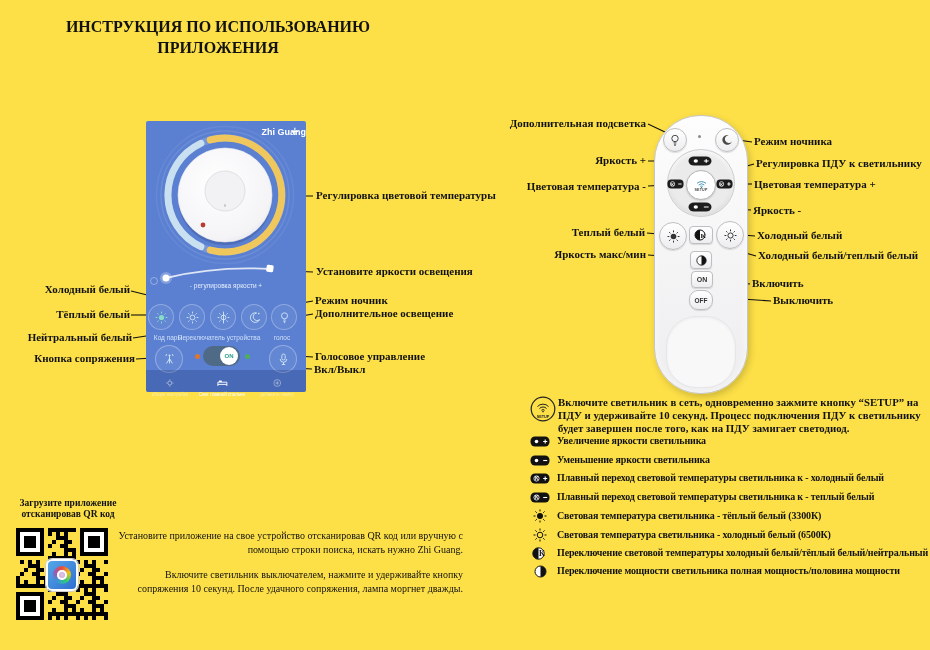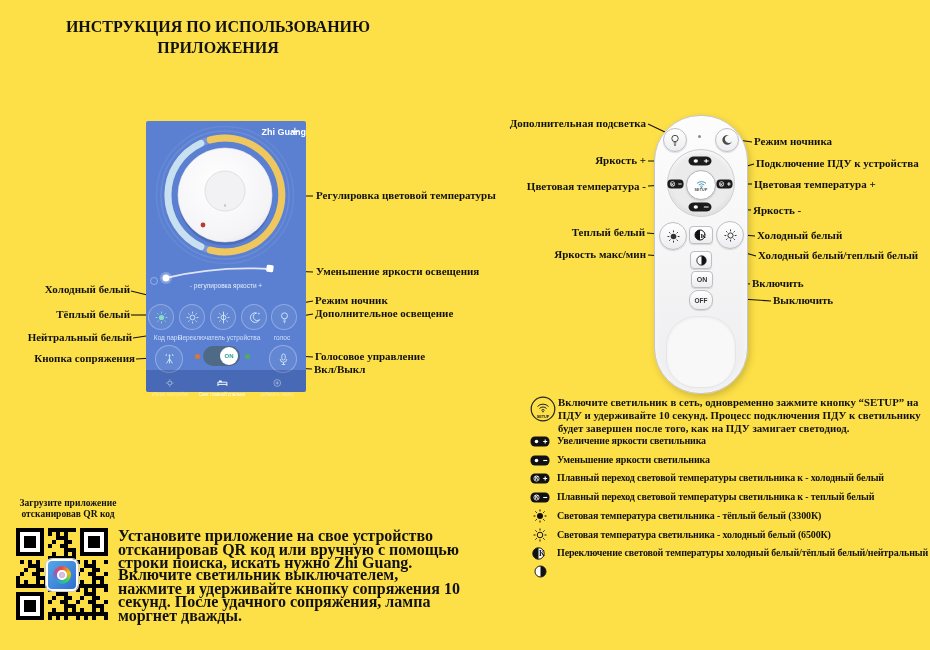--- a/index.html
+++ b/index.html
@@ -47,21 +47,21 @@
   .setup-btn{position:absolute;left:686px;top:170px;width:28px;height:28px;border-radius:50%;background:#fff;
         border:1px solid #b5b5b9;box-shadow:0 1px 2px rgba(0,0,0,.15);display:flex;flex-direction:column;
         align-items:center;justify-content:center;}
   .setup-txt{font-family:"Liberation Sans",sans-serif;font-size:3.6px;font-weight:bold;color:#444;letter-spacing:.2px;}
   .onoff{font-family:"Liberation Sans",sans-serif;font-weight:bold;color:#333;}
   .indicator{position:absolute;left:698px;top:135px;width:3px;height:3px;border-radius:50%;background:#8a8a8e;}
   
   .note-text{position:absolute;left:558px;top:396px;width:368px;font-size:10.8px;line-height:13.2px;font-weight:bold;color:#111;}
   .leg-ic{position:absolute;}
   .leg-tx{position:absolute;left:557px;font-size:10px;font-weight:bold;color:#111;white-space:nowrap;letter-spacing:-0.15px;}
-  .para{position:absolute;left:118px;width:345px;font-size:16px;line-height:13.5px;font-weight:bold;color:#111;}
+  .para{position:absolute;left:118px;width:345px;font-size:10px;line-height:13.5px;font-weight:normal;color:#111;text-align:right;}
   .qr-cap{position:absolute;left:14px;top:498px;width:108px;text-align:center;font-size:9.5px;line-height:11px;font-weight:bold;color:#111;}
   .qr{position:absolute;left:16px;top:528px;width:92px;height:92px;}
   .qr-app{position:absolute;left:46px;top:559px;width:28px;height:28px;border-radius:6px;
         background:linear-gradient(135deg,#56a7e8,#2f6fd0);border:2px solid #fff;box-shadow:0 0 0 1px #cfcfcf;}
   .qr-app::before{content:"";position:absolute;left:5px;top:5px;width:18px;height:18px;border-radius:50%;
         background:conic-gradient(#e84c3d,#f1c40f,#2ecc71,#3498db,#9b59b6,#e84c3d);}
   .qr-app::after{content:"";position:absolute;left:9px;top:9px;width:10px;height:10px;border-radius:50%;background:#fff;
         box-shadow:inset 0 0 0 2px #fff, inset 0 0 6px #8e44ad;}
 </style>
 </head>
@@ -241,21 +241,21 @@
         <span class="t">добавить лампу</span>
       </div>
     </div>
   </div>
 
   <span class="lbl r" style="right:800px;top:283px;">Холодный белый</span>
   <span class="lbl r" style="right:800px;top:308px;">Тёплый белый</span>
   <span class="lbl r" style="right:798px;top:331px;">Нейтральный белый</span>
   <span class="lbl r" style="right:795px;top:352px;">Кнопка сопряжения</span>
   <span class="lbl" style="left:316px;top:189px;">Регулировка цветовой температуры</span>
-  <span class="lbl" style="left:316px;top:265px;">Уменьшение яркости освещения</span>
+  <span class="lbl" style="left:316px;top:265px;">Установите яркости освещения</span>
   <span class="lbl" style="left:315px;top:294px;">Режим ночник</span>
   <span class="lbl" style="left:315px;top:307px;">Дополнительное освещение</span>
   <span class="lbl" style="left:315px;top:350px;">Голосовое управление</span>
   <span class="lbl" style="left:314px;top:363px;">Вкл/Выкл</span>
 
   <div class="remote-body"></div>
   <div class="remote-lower"></div>
 
   <div class="rbtn circ" style="left:663px;top:128px;width:22px;height:22px;">
     <svg width="10" height="13">
@@ -347,21 +347,21 @@
   </div>
   <div class="rbtn sq onoff" style="left:691px;top:271px;width:20px;height:15px;font-size:7px;">ON</div>
   <div class="rbtn onoff" style="left:689px;top:290px;width:22px;height:18px;font-size:6.5px;border-radius:9px;">OFF</div>
 
   <span class="lbl r" style="right:284px;top:117px;">Дополнительная подсветка</span>
   <span class="lbl r" style="right:284px;top:154px;">Яркость +</span>
   <span class="lbl r" style="right:284px;top:180px;">Цветовая температура -</span>
   <span class="lbl r" style="right:285px;top:226px;">Теплый белый</span>
   <span class="lbl r" style="right:284px;top:248px;">Яркость макс/мин</span>
   <span class="lbl" style="left:754px;top:135px;">Режим ночника</span>
-  <span class="lbl" style="left:756px;top:157px;">Подключение ПДУ к устройства</span>
+  <span class="lbl" style="left:756px;top:157px;">Регулировка ПДУ к светильнику</span>
   <span class="lbl" style="left:754px;top:178px;">Цветовая температура +</span>
   <span class="lbl" style="left:753px;top:204px;">Яркость -</span>
   <span class="lbl" style="left:757px;top:229px;">Холодный белый</span>
   <span class="lbl" style="left:758px;top:249px;">Холодный белый/теплый белый</span>
   <span class="lbl" style="left:752px;top:277px;">Включить</span>
   <span class="lbl" style="left:773px;top:294px;">Выключить</span>
 
   <svg class="leg-ic" style="left:530px;top:396px;" width="26" height="26">
     <circle cx="13" cy="13" r="11.8" fill="none" stroke="#222" stroke-width="1.2"></circle>
     <path d="M7.5,10.5 A7.6,7.6 0 0 1 18.5,10.5 M9.5,12.5 A4.8,4.8 0 0 1 16.5,12.5 M11.4,14.3 A2.3,2.3 0 0 1 14.6,14.3" stroke="#222" stroke-width="1" fill="none"></path>
@@ -434,20 +434,21 @@
       <circle cx="6.5" cy="6.5" r="5.7" fill="#fff" stroke="#111" stroke-width="1"></circle>
       <path d="M6.5,0.8 A5.7,5.7 0 0 0 6.5,12.2 Z" fill="#111"></path>
       <text x="7" y="9.3" font-size="7.5" font-weight="bold" fill="#111" font-family="serif">K</text>
     </svg>
   <span class="leg-tx" style="top:547px;">Переключение световой температуры холодный белый/тёплый белый/нейтральный белый</span>
 
   <svg class="leg-ic" style="left:534px;top:565px;" width="13" height="13" viewBox="0 0 13 13">
       <circle cx="6.5" cy="6.5" r="5.5" fill="#fff" stroke="#111" stroke-width="1"></circle>
       <path d="M6.5,1 A5.5,5.5 0 0 1 6.5,12 Z" fill="#111"></path>
     </svg>
+  <span class="leg-tx" style="top:565px;">Переключение мощности светильника полная мощность/половина мощности</span>
 
   <div class="qr-cap">
     <div>Загрузите приложение</div>
     <div>отсканировав QR код</div>
   </div>
   <div class="qr"><svg width="92" height="92" xmlns="http://www.w3.org/2000/svg">
         <rect x="0" y="48" width="4" height="4" fill="#000"></rect>
         <rect x="0" y="52" width="4" height="4" fill="#000"></rect>
         <rect x="0" y="56" width="4" height="4" fill="#000"></rect>
         <rect x="4" y="32" width="4" height="4" fill="#000"></rect>

